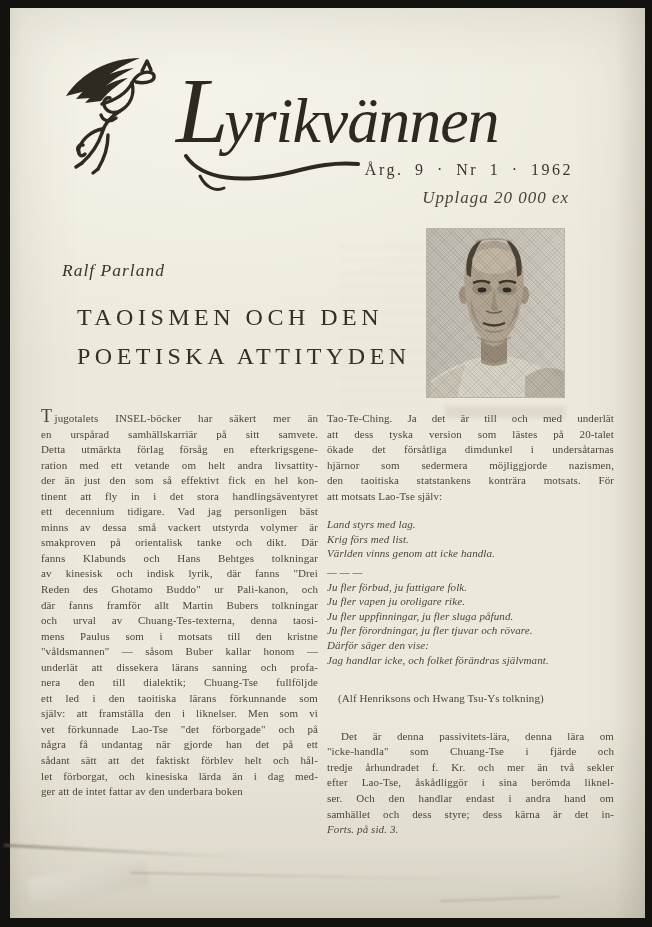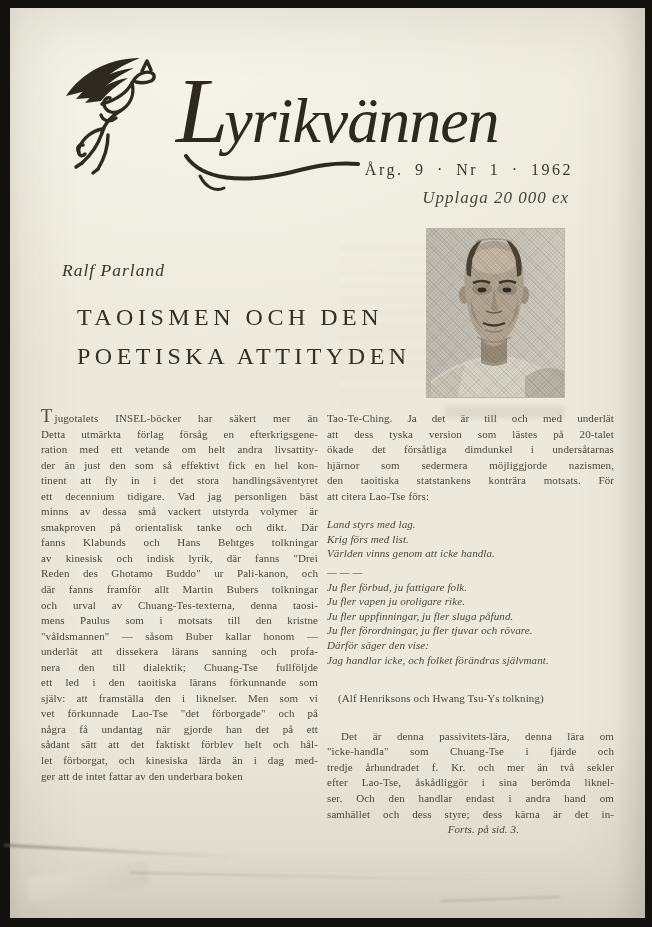--- a/index.html
+++ b/index.html
@@ -185,20 +185,21 @@
       <path d="M58,101 Q67,105 76,101" fill="none" stroke="#8b7d69" stroke-width="1.6" opacity="0.8"></path>
 
       <path d="M50,108 Q67,118 84,108" fill="none" stroke="#8b7d69" stroke-width="2" opacity="0.5"></path>
     </svg>
     <div class="halftone"></div>
   </div>
 
   <div class="columns">
     <div class="col left">
         <div class="tline just dropcap">Tjugotalets INSEL-böcker har säkert mer än</div>
+        <div class="tline just">en urspårad samhällskarriär på sitt samvete.</div>
         <div class="tline just">Detta utmärkta förlag försåg en efterkrigsgene-</div>
         <div class="tline just">ration med ett vetande om helt andra livsattity-</div>
         <div class="tline just">der än just den som så effektivt fick en hel kon-</div>
         <div class="tline just">tinent att fly in i det stora handlingsäventyret</div>
         <div class="tline just">ett decennium tidigare. Vad jag personligen bäst</div>
         <div class="tline just">minns av dessa små vackert utstyrda volymer är</div>
         <div class="tline just">smakproven på orientalisk tanke och dikt. Där</div>
         <div class="tline just">fanns Klabunds och Hans Behtges tolkningar</div>
         <div class="tline just">av kinesisk och indisk lyrik, där fanns "Drei</div>
         <div class="tline just">Reden des Ghotamo Buddo" ur Pali-kanon, och</div>
@@ -215,39 +216,39 @@
         <div class="tline just">sådant sätt att det faktiskt förblev helt och hål-</div>
         <div class="tline just">let förborgat, och kinesiska lärda än i dag med-</div>
         <div class="tline">ger att de intet fattar av den underbara boken</div>
       </div>
     <div class="col right">
         <div class="tline just">Tao-Te-Ching. Ja det är till och med underlät</div>
         <div class="tline just">att dess tyska version som lästes på 20-talet</div>
         <div class="tline just">ökade det försåtliga dimdunkel i undersåtarnas</div>
         <div class="tline just">hjärnor som sedermera möjliggjorde nazismen,</div>
         <div class="tline just">den taoitiska statstankens konträra motsats. För</div>
-        <div class="tline">att citera Lao-Tse förs:</div>
+        <div class="tline">att motsats Lao-Tse själv:</div>
         <div class="tline ital" style="margin-top: 13px;">Land styrs med lag.</div>
         <div class="tline ital">Krig förs med list.</div>
         <div class="tline ital">Världen vinns genom att icke handla.</div>
         <div class="tline ital" style="margin-top: 4px;">— — —</div>
         <div class="tline ital" style="">Ju fler förbud, ju fattigare folk.</div>
         <div class="tline ital">Ju fler vapen ju oroligare rike.</div>
         <div class="tline ital">Ju fler uppfinningar, ju fler sluga påfund.</div>
         <div class="tline ital">Ju fler förordningar, ju fler tjuvar och rövare.</div>
         <div class="tline ital">Därför säger den vise:</div>
         <div class="tline ital">Jag handlar icke, och folket förändras självmant.</div>
         <div class="tline" style="margin-top: 24px; text-indent: 11px;">(Alf Henriksons och Hwang Tsu-Ys tolkning)</div>
         <div class="tline just" style="margin-top: 22px; text-indent: 14px;">Det är denna passivitets-lära, denna lära om</div>
         <div class="tline just">"icke-handla" som Chuang-Tse i fjärde och</div>
         <div class="tline just">tredje århundradet f. Kr. och mer än två sekler</div>
         <div class="tline just">efter Lao-Tse, åskådliggör i sina berömda liknel-</div>
         <div class="tline just">ser. Och den handlar endast i andra hand om</div>
         <div class="tline just">samhället och dess styre; dess kärna är det in-</div>
-        <div class="tline ital" style="text-align: right; margin-right: 95px;">Forts. på sid. 3.</div>
+        <div class="tline ital" style="margin-right: 95px;">Forts. på sid. 3.</div>
       </div>
   </div>
 
   <div class="bleed b1"></div>
   <div class="bleed b2"></div>
   <div class="crease c1"></div>
   <div class="crease c2"></div>
   <div class="crease c3"></div>
   <div class="crease c4"></div>
 </div>

